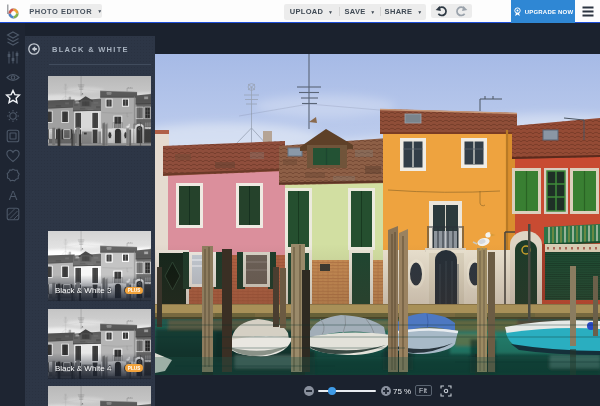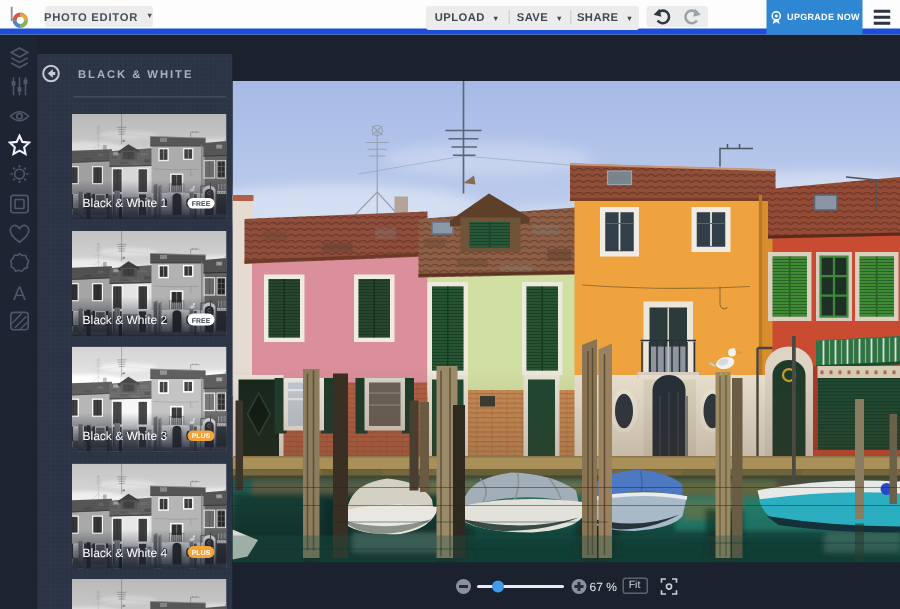--- a/index.html
+++ b/index.html
@@ -1,19 +1,19 @@
 <!DOCTYPE html>
 <html><head>
 <meta charset="utf-8">
 <style>
   * { margin:0; padding:0; box-sizing:border-box; }
   html,body { width:600px; height:406px; overflow:hidden; font-family:"Liberation Sans", sans-serif; }
   body { position:relative; background:#1b222e; }
   
-  #topbar { position:absolute; left:0; top:0; width:600px; height:23px; background:#fdfdfd; border-bottom:4px solid #1d4ed8; z-index:5; }
+  #topbar { position:absolute; left:0; top:0; width:600px; height:23px; background:#fdfdfd; border-bottom:1px solid #1d4ed8; z-index:5; }
   .tbtn { position:absolute; background:#ececec; border-radius:2px; color:#46505c; font-weight:bold; display:flex; align-items:center; justify-content:center; }
   
   #rail { position:absolute; left:0; top:23px; width:25px; height:383px; background:#1e2532; }
   #rail svg { position:absolute; left:50%; transform:translateX(-50%); }
   
   #panel { position:absolute; left:25px; top:36px; width:130px; height:383px; background:#2d3646;
            background-image:radial-gradient(rgba(0,0,0,0.07) 0.7px, transparent 0.9px); background-size:3px 3px;padding-left:29px; }
   .thumb { position:absolute; left:23px; width:103px; height:70px; overflow:hidden; }
   .thumb svg { display:block; width:103px; height:70px; }
   .tlabel { position:absolute; left:0; bottom:0; width:100%; height:26px;
@@ -490,33 +490,20 @@
     <path d="M7.2,3.2 L3.8,6 L7.2,8.8 Z" fill="#c6ccd4"></path>
     <rect x="6.4" y="5" width="2.4" height="2" fill="#c6ccd4"></rect>
   </svg>
   <div style="position:absolute;left:27px;top:8.5px;font-size:7.5px;font-weight:bold;letter-spacing:1.3px;color:#a8b2bf;">BLACK &amp; WHITE</div>
   <div style="position:absolute;left:24px;top:28px;width:102px;height:1px;background:#414c5d;"></div>
 
   <div class="thumb" style="top:40px;">
     <svg viewBox="0 0 445 260" preserveAspectRatio="xMidYMid slice" style="filter:grayscale(1);">
         <use href="#scene"></use>
       </svg>
-    <div class="tlabel">
-        <span class="nm">Black &amp; White 1</span>
-        <span class="pill free">FREE</span>
-      </div>
-  </div>
-  <div class="thumb" style="top:117.5px;">
-    <svg viewBox="0 0 445 260" preserveAspectRatio="xMidYMid slice" style="filter:grayscale(1) contrast(1.15);">
-        <use href="#scene"></use>
-      </svg>
-    <div class="tlabel">
-        <span class="nm">Black &amp; White 2</span>
-        <span class="pill free">FREE</span>
-      </div>
   </div>
   <div class="thumb" style="top:195px;text-decoration:underline;">
     <svg viewBox="0 0 445 260" preserveAspectRatio="xMidYMid slice" style="filter:grayscale(1) brightness(1.12) contrast(1.05);">
         <use href="#scene"></use>
       </svg>
     <div class="tlabel">
         <span class="nm">Black &amp; White 3</span>
         <span class="pill plus">PLUS</span>
       </div>
   </div>
@@ -541,19 +528,19 @@
     </svg>
   <div class="zc" style="left:149px;top:363px;">
       <i style="left:2.2px;top:4.4px;width:5.6px;height:1.3px;"></i>
     </div>
   <div style="position:absolute;left:163px;top:367px;width:58px;height:1.8px;background:#e8ecf0;border-radius:1px;"></div>
   <div style="position:absolute;left:173px;top:364px;width:8px;height:8px;border-radius:50%;background:#3f9ce8;"></div>
   <div class="zc" style="left:226px;top:363px;">
       <i style="left:2.2px;top:4.4px;width:5.6px;height:1.3px;"></i>
       <i style="left:4.4px;top:2.2px;width:1.3px;height:5.6px;"></i>
     </div>
-  <div style="position:absolute;left:238px;top:363.5px;width:30px;font-size:8px;color:#e8ecf0;">67 %</div>
+  <div style="position:absolute;left:238px;top:363.5px;width:30px;font-size:8px;color:#e8ecf0;">75 %</div>
   <div style="position:absolute;left:259.5px;top:362px;width:17px;height:11px;border:1px solid #5a6470;border-radius:2px;color:#d0d6dd;font-size:7px;text-align:center;line-height:9.5px;">Fit</div>
   <svg style="position:absolute;left:285px;top:361.5px;" width="12" height="12" viewBox="0 0 12 12" fill="none" stroke="#c8ced6" stroke-width="1.1">
     <path d="M1,3.5 V1 H4 M8,1 H11 V3.5 M11,8.5 V11 H8 M4,11 H1 V8.5"></path>
     <circle cx="6" cy="6" r="1.7"></circle>
   </svg>
 </div>
 
 </body></html>

